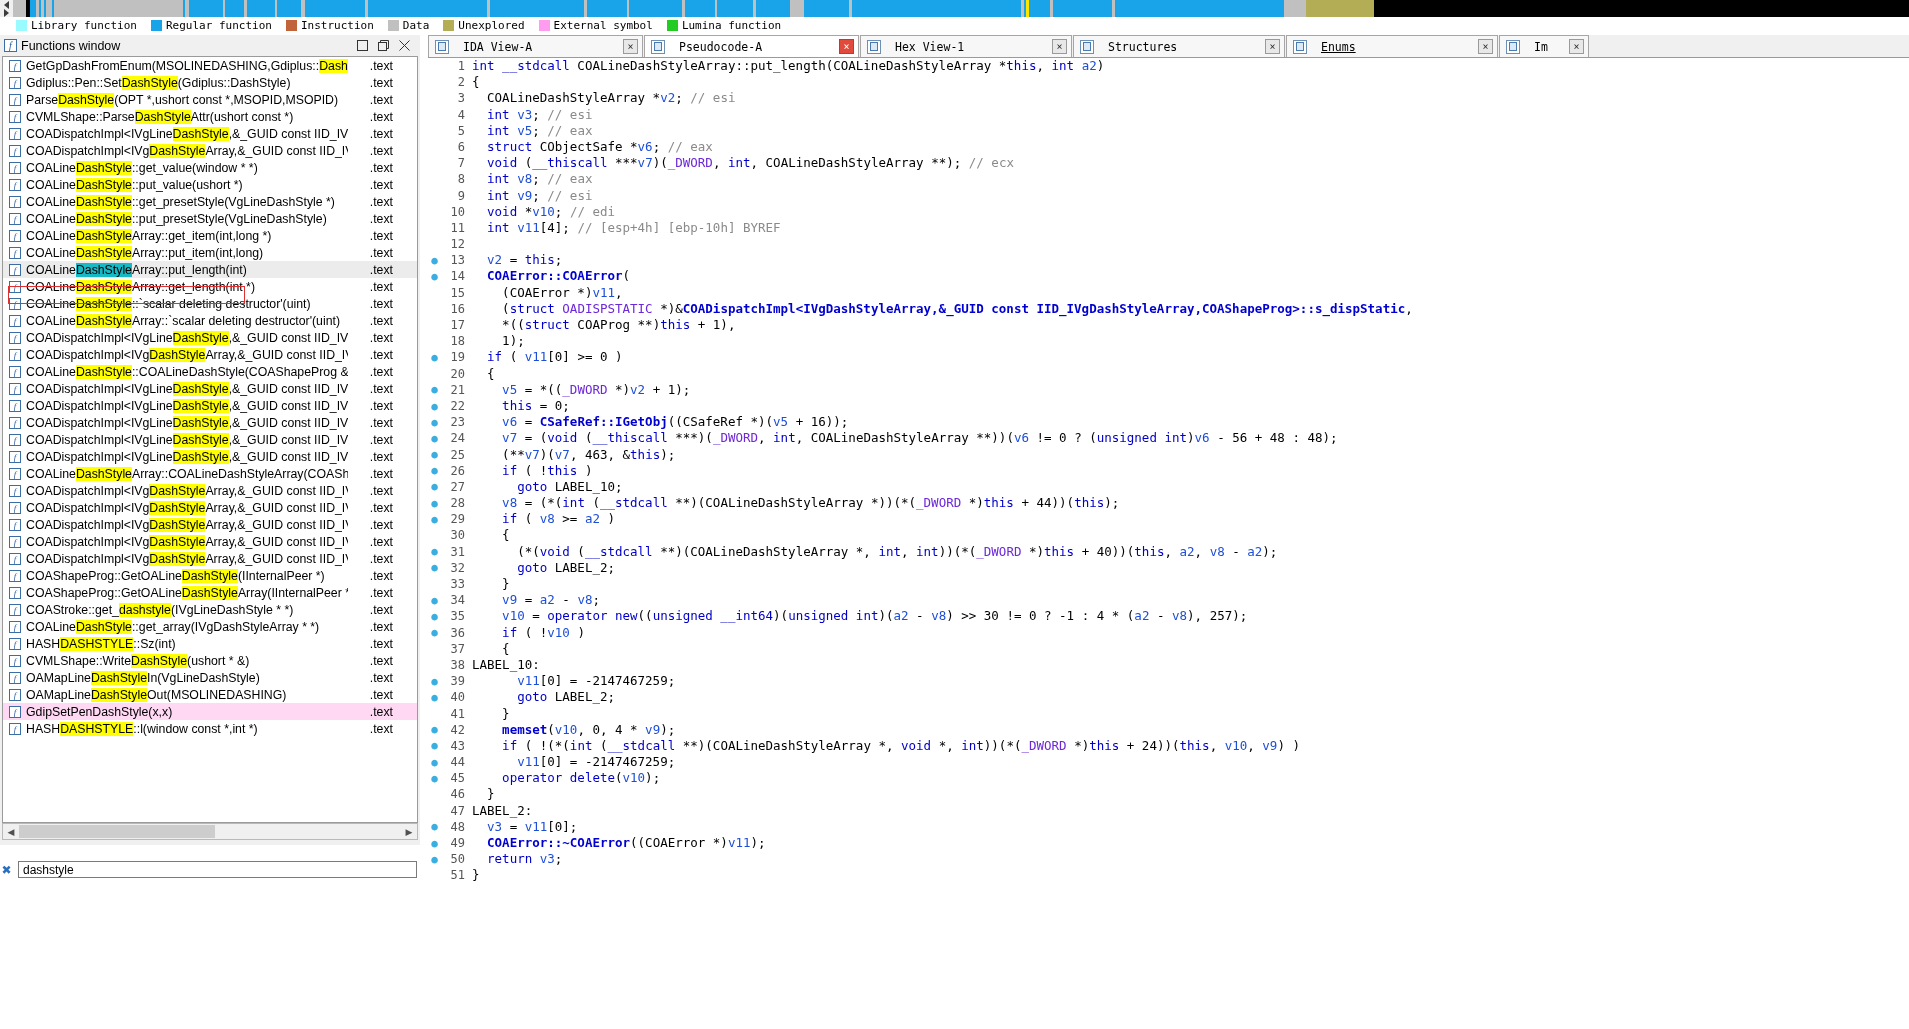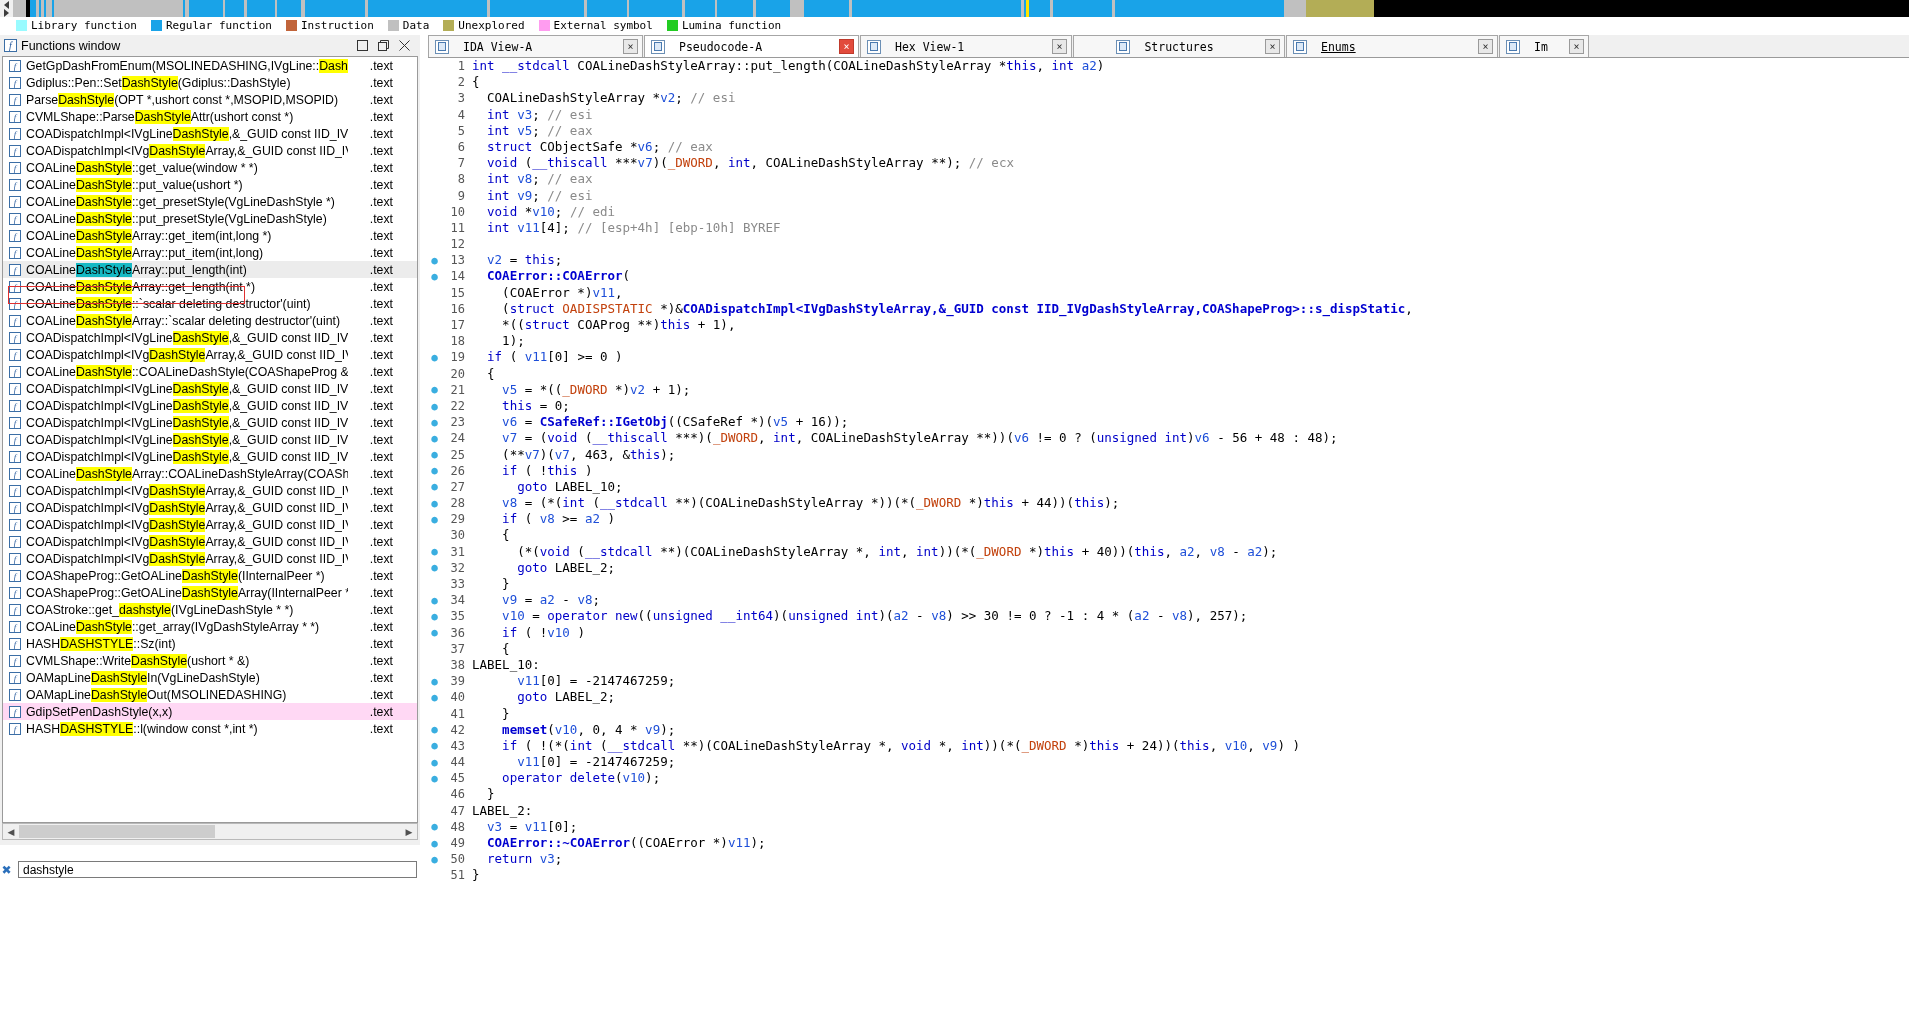--- a/index.html
+++ b/index.html
@@ -174,21 +174,21 @@
     flex: 0 0 auto; width: 26px; text-align: right; color: #555;
     font-family: "DejaVu Sans Mono", monospace; font-size: 12px;
     padding-right: 2px;
   }
   .gut { flex: 0 0 auto; width: 5px; }
   .ctext { flex: 1; }
   .k   { color: #0000c8; }
   .var { color: #1d4ed8; }   
   .cmt { color: #8a8a8a; }   
   .fn  { color: #0000d0; font-weight: 600; }
-  .typ { color: #c2410c; }
+  .typ { color: #6d28d9; }
 </style>
 </head>
 <body>
 
 <div id="navband-wrap">
   <div class="nav-arrows">
     <div class="nav-arrow left"></div>
     <div class="nav-arrow right"></div>
   </div>
   <div id="navband">
@@ -297,21 +297,21 @@
             <path d="M0.5 0.5 L10.5 10.5 M10.5 0.5 L0.5 10.5" stroke="#333" fill="none"></path>
           </svg>
       </span>
     </div>
   </div>
 
   <div id="funcwin-body">
     <div id="fn-list">
         <div class="fn-row">
           <span class="fn-ico">f</span>
-          <span class="fn-name"><span>GetGpDashFromEnum(MSOLINEDASHING,IVgLine::</span><span class="hl">DashStyle</span></span>
+          <span class="fn-name"><span>GetGpDashFromEnum(MSOLINEDASHING,Gdiplus::</span><span class="hl">DashStyle</span></span>
           <span class="fn-seg">.text</span>
         </div>
         <div class="fn-row">
           <span class="fn-ico">f</span>
           <span class="fn-name"><span>Gdiplus::Pen::Set</span><span class="hl">DashStyle</span><span>(Gdiplus::DashStyle)</span></span>
           <span class="fn-seg">.text</span>
         </div>
         <div class="fn-row">
           <span class="fn-ico">f</span>
           <span class="fn-name"><span>Parse</span><span class="hl">DashStyle</span><span>(OPT *,ushort const *,MSOPID,MSOPID)</span></span>
@@ -536,21 +536,21 @@
         <span class="tlabel">Pseudocode-A</span>
         <span class="tclose">×</span>
       </div>
       <div class="tab" style="width: 212px;">
         <span class="tico">
           <i></i>
         </span>
         <span class="tlabel">Hex View-1</span>
         <span class="tclose">×</span>
       </div>
-      <div class="tab" style="width: 212px; justify-content: center;">
+      <div class="tab" style="width: 212px;">
         <span class="tico">
           <i></i>
         </span>
         <span class="tlabel">Structures</span>
         <span class="tclose">×</span>
       </div>
       <div class="tab" style="width: 212px; text-decoration: underline;">
         <span class="tico">
           <i></i>
         </span>

